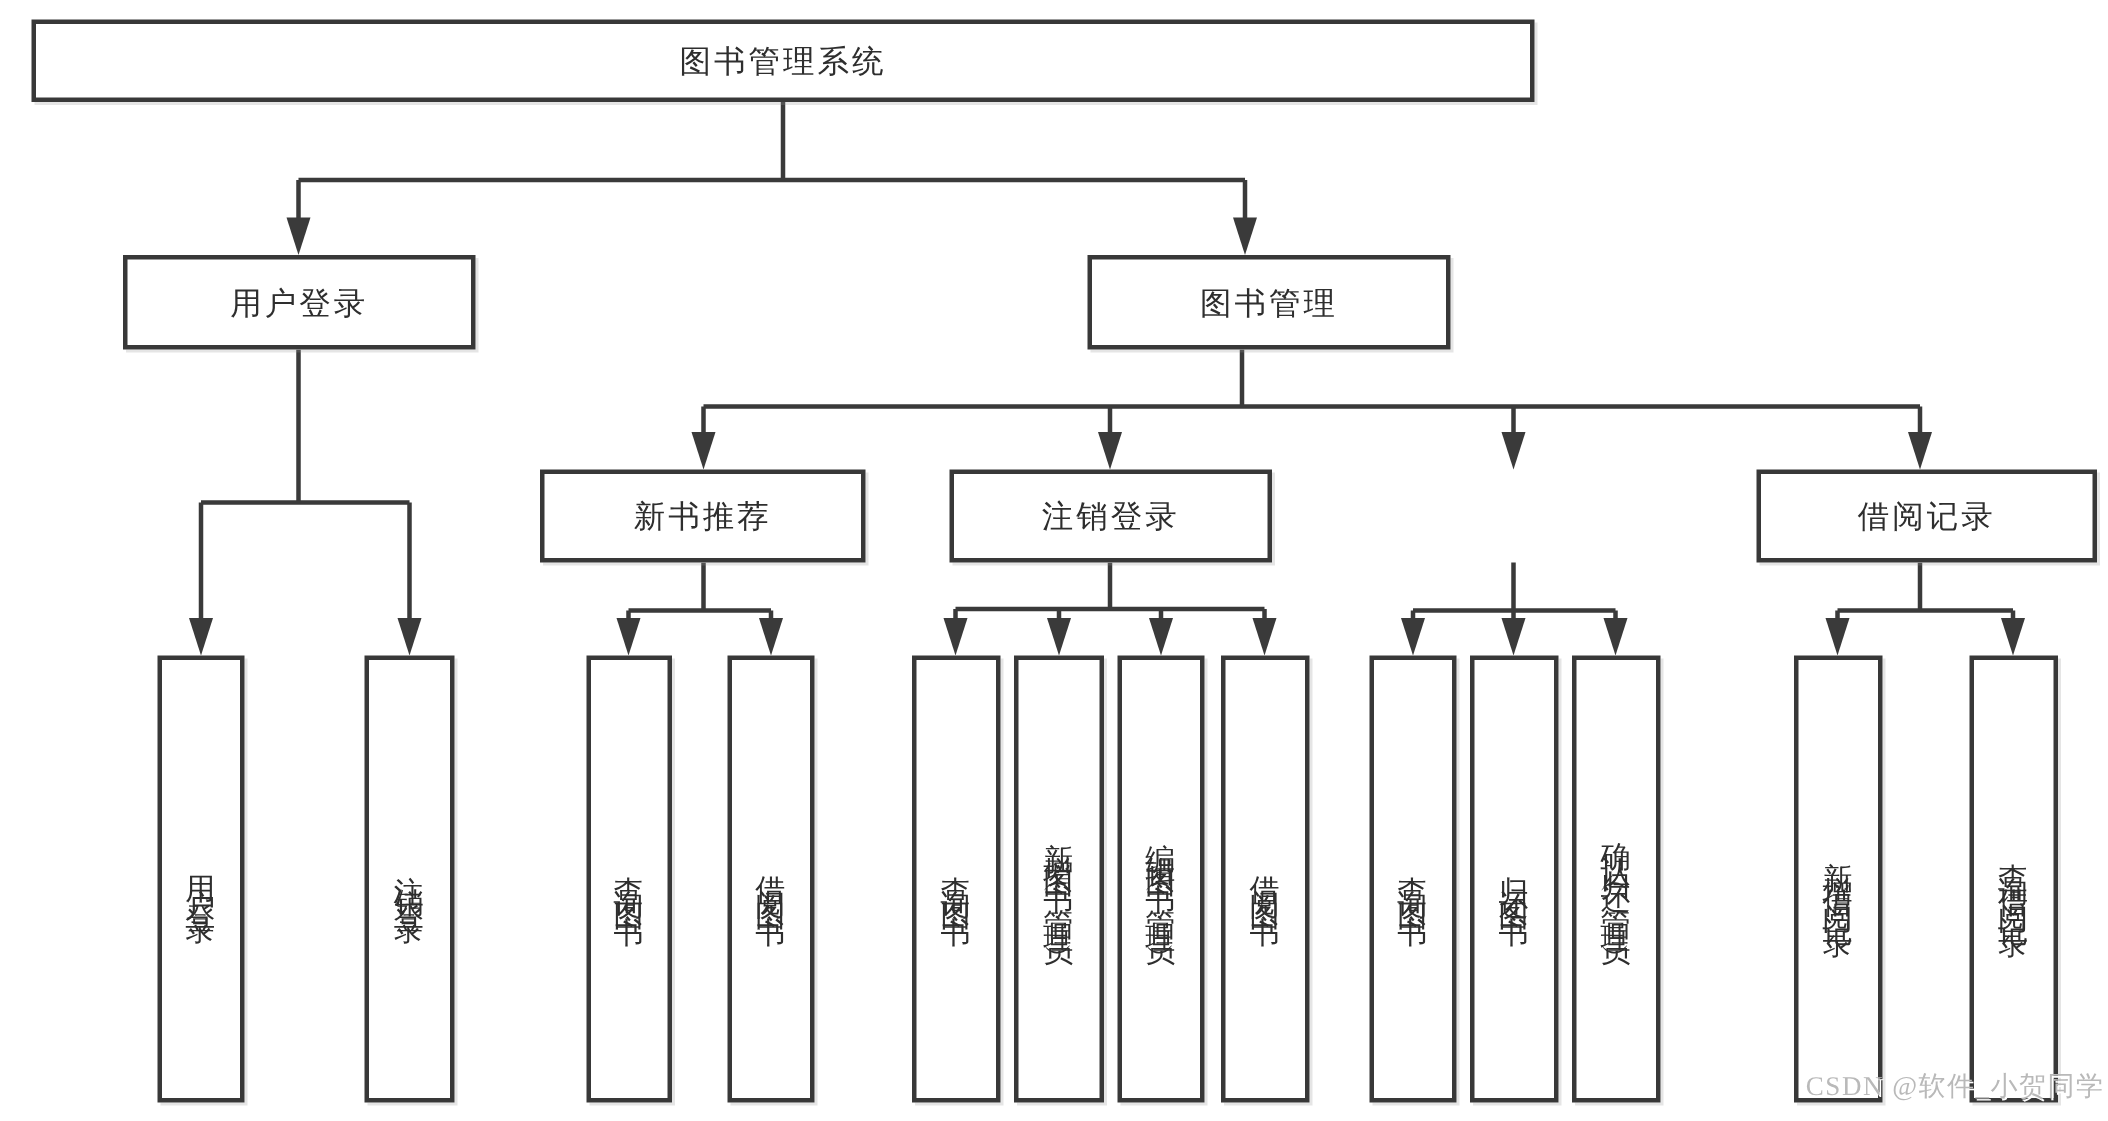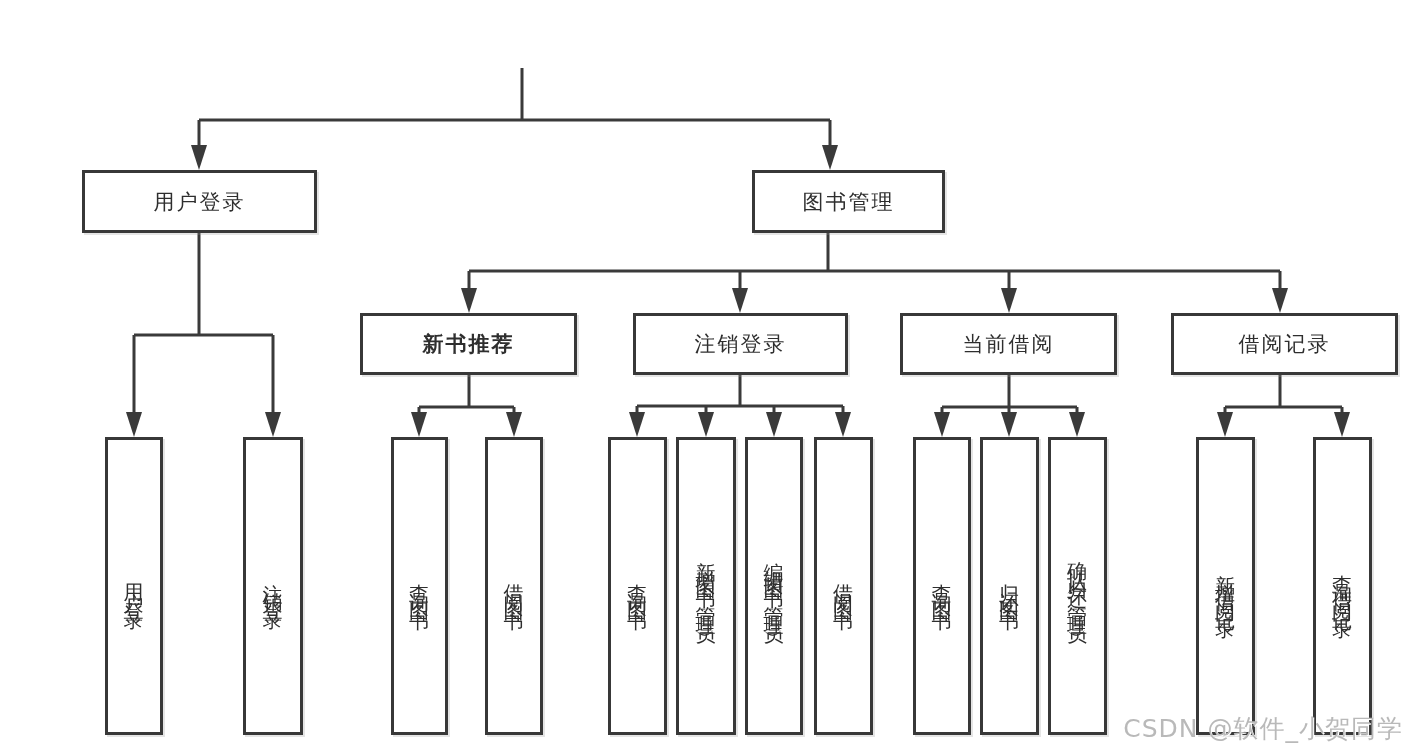--- a/index.html
+++ b/index.html
@@ -28,49 +28,50 @@
     writing-mode:vertical-rl;
     font-size:20px;
     letter-spacing:9px;
     line-height:1;
     top:437px;height:298px;
   }
   
   #box-root{left:21px;top:13px;width:1002px;height:55px;}
   
   #box-l2-0{left:82px;top:170px;width:235px;height:63px;}
-  #box-l2-1{left:752px;top:170px;width:193px;height:63px;}
+  #box-l2-1{left:725px;top:170px;width:242px;height:63px;}
   
-  #box-l3-0{left:360px;top:313px;width:217px;height:62px;font-weight:bold;}
+  #box-l3-0{left:360px;top:313px;width:217px;height:62px;}
   #box-l3-1{left:633px;top:313px;width:215px;height:62px;}
   #box-l3-2{left:900px;top:313px;width:217px;height:62px;}
   #box-l3-3{left:1171px;top:313px;width:227px;height:62px;}
   
   #leaf-0{left:105px;width:58px;}
   #leaf-1{left:243px;width:60px;}
   #leaf-2{left:391px;width:57px;}
   #leaf-3{left:485px;width:58px;}
   #leaf-4{left:608px;width:59px;}
   #leaf-5{left:676px;width:60px;}
   #leaf-6{left:745px;width:58px;}
   #leaf-7{left:814px;width:59px;}
   #leaf-8{left:913px;width:58px;}
   #leaf-9{left:980px;width:59px;}
   #leaf-10{left:1048px;width:59px;}
   #leaf-11{left:1196px;width:59px;}
   #leaf-12{left:1313px;width:59px;}
   .watermark{
     position:absolute;
     right:2px;top:712px;
-    font-size:25px;
+    font-size:18px;
     color:#b9b9b9;
     letter-spacing:1px;
     z-index:2;
     text-shadow:1px 1px 0 #ffffff;
     white-space:nowrap;
+    font-family:Liberation Serif, serif;
   }
 </style>
 </head>
 <body>
 
 <div class="canvas">
 
   <svg class="wires" width="1405" height="747" viewBox="0 0 1405 747" aria-hidden="true">
 
     <path d="M522 68 V120 M199 120 H830 M199 120 V148 M830 120 V148"></path>
@@ -100,27 +101,27 @@
     <path d="M1009 375 V407 M942 407 H1077 M942 407 V415 M1009 407 V415 M1077 407 V415"></path>
     <polygon points="934,412 950,412 942,437"></polygon>
     <polygon points="1001,412 1017,412 1009,437"></polygon>
     <polygon points="1069,412 1085,412 1077,437"></polygon>
 
     <path d="M1280 375 V407 M1225 407 H1342 M1225 407 V415 M1342 407 V415"></path>
     <polygon points="1217,412 1233,412 1225,437"></polygon>
     <polygon points="1334,412 1350,412 1342,437"></polygon>
   </svg>
 
+  <div class="node h" id="box-root">图书管理系统</div>
 
   <div class="node h" id="box-l2-0">用户登录</div>
   <div class="node h" id="box-l2-1">图书管理</div>
 
   <div class="node h" id="box-l3-0">新书推荐</div>
   <div class="node h" id="box-l3-1">注销登录</div>
-  <div class="node h" id="box-l3-2">当前借阅</div>
   <div class="node h" id="box-l3-3">借阅记录</div>
 
   <div class="node leaf" id="leaf-0">用户登录</div>
   <div class="node leaf" id="leaf-1">注销登录</div>
   <div class="node leaf" id="leaf-2">查询图书</div>
   <div class="node leaf" id="leaf-3">借阅图书</div>
   <div class="node leaf" id="leaf-4">查询图书</div>
   <div class="node leaf" id="leaf-5">新增图书（管理员）</div>
   <div class="node leaf" id="leaf-6">编辑图书（管理员）</div>
   <div class="node leaf" id="leaf-7">借阅图书</div>

